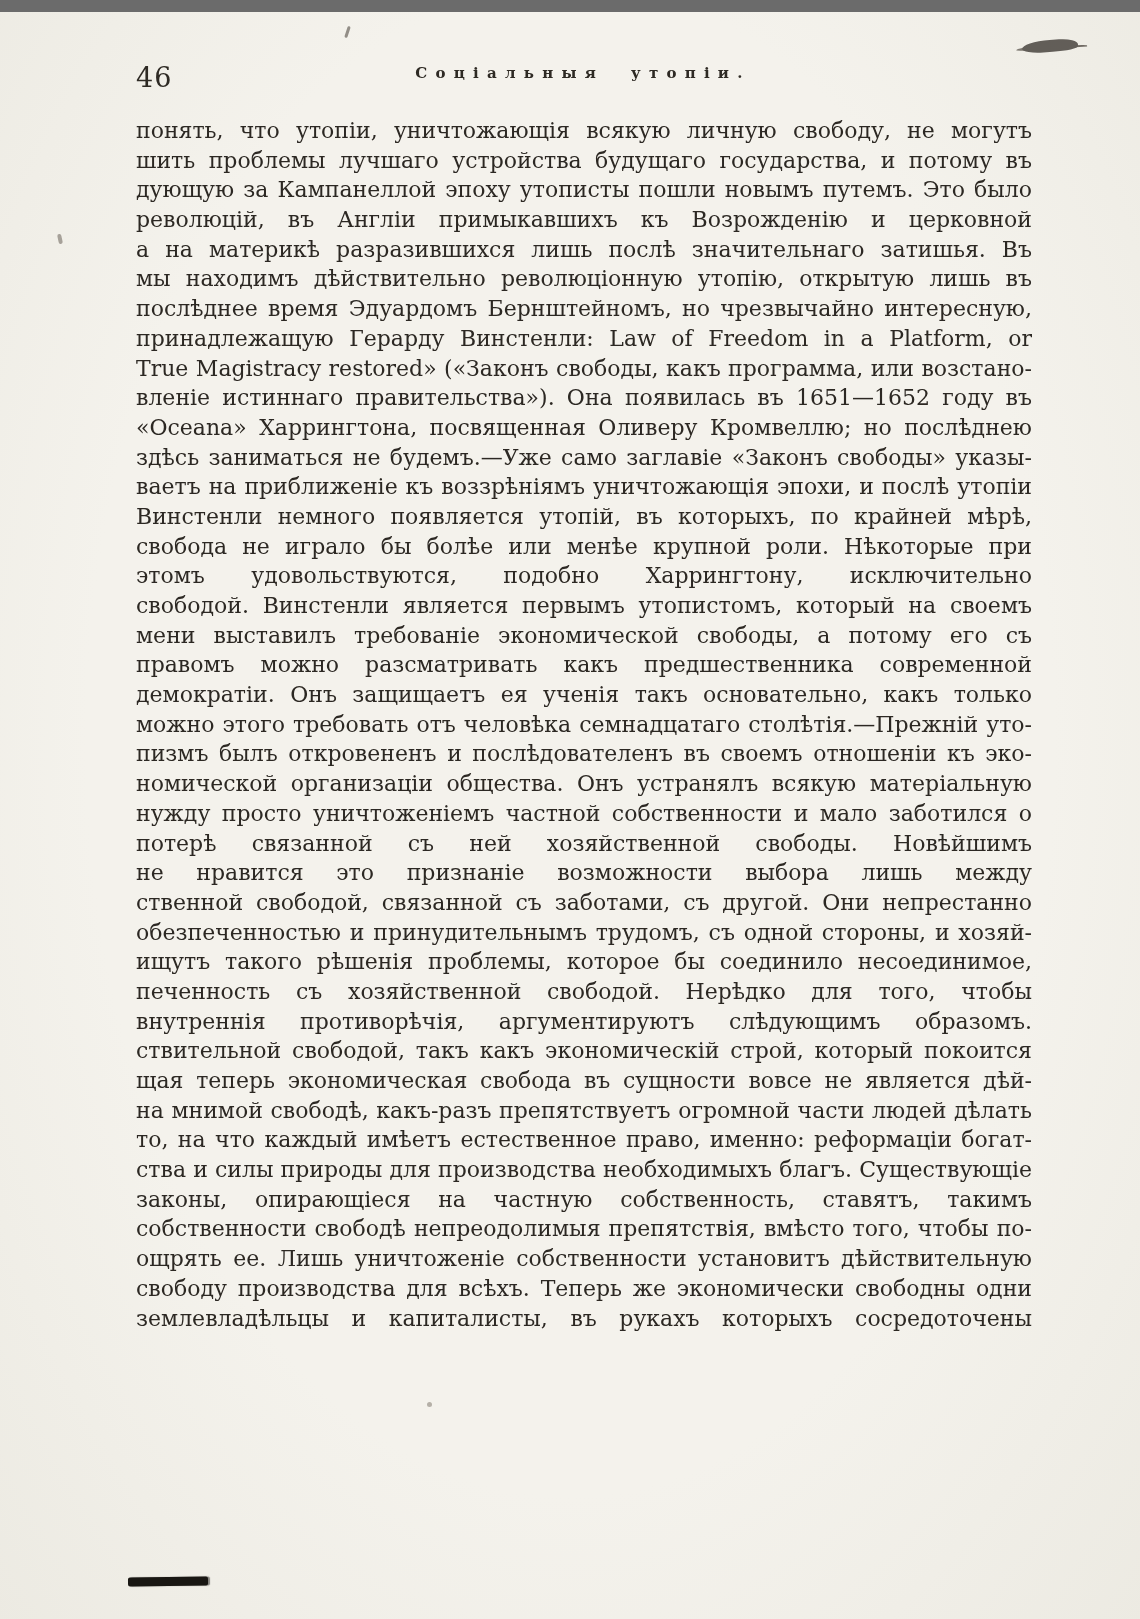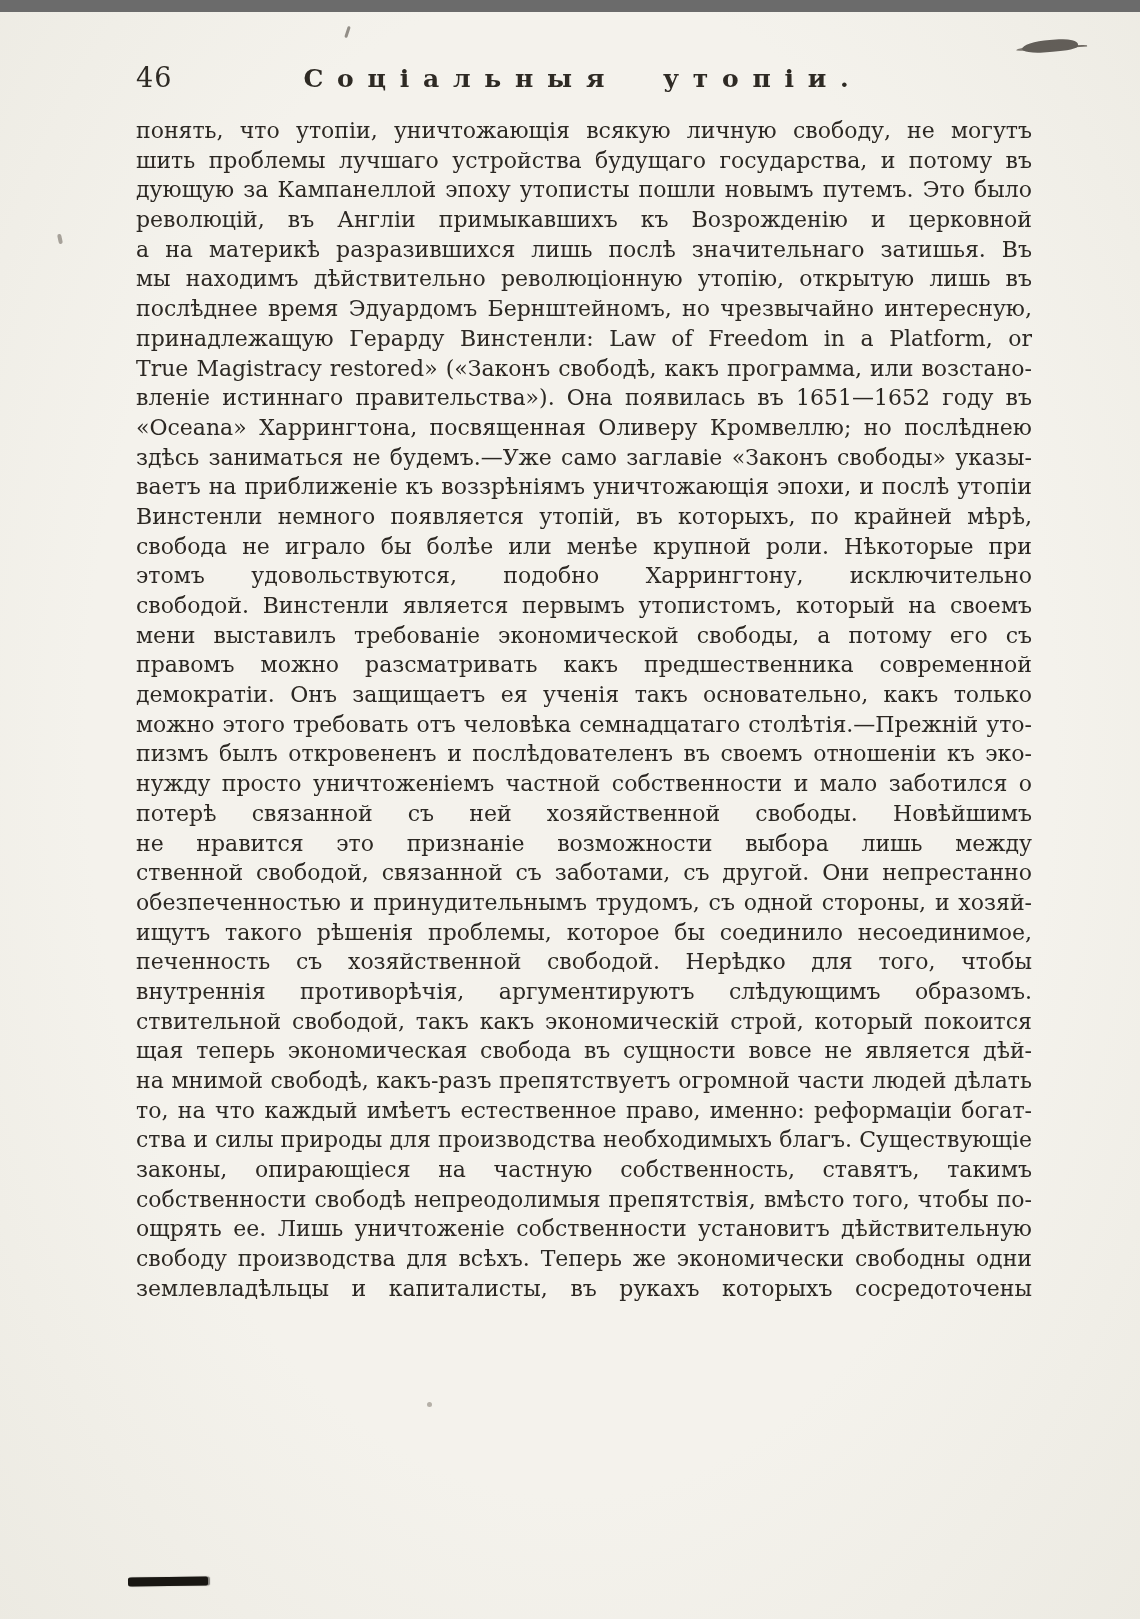--- a/index.html
+++ b/index.html
@@ -32,21 +32,21 @@
     font-size: 27px;
     letter-spacing: 1px;
     color: #2e2a24;
   }
   .head-title {
     position: absolute;
     left: 0;
     right: 0;
     top: 4px;
     text-align: center;
-    font-size: 25px;
+    font-size: 15px;
     font-weight: bold;
     letter-spacing: 0.55em;
     word-spacing: 0.9em;
     color: #2e2a24;
     white-space: nowrap;
   }
   .body-text {
     position: absolute;
     top: 104px;
     left: 136px;
@@ -132,34 +132,35 @@
 
   <div class="body-text">
       <div class="line">понять, что утопіи, уничтожающія всякую личную свободу, не могутъ разрѣ-</div>
       <div class="line">шить проблемы лучшаго устройства будущаго государства, и потому въ слѣ-</div>
       <div class="line">дующую за Кампанеллой эпоху утописты пошли новымъ путемъ. Это было время</div>
       <div class="line">революцій, въ Англіи примыкавшихъ къ Возрожденію и церковной реформаціи,</div>
       <div class="line">а на материкѣ разразившихся лишь послѣ значительнаго затишья. Въ Англіи</div>
       <div class="line">мы находимъ дѣйствительно революціонную утопію, открытую лишь въ самое</div>
       <div class="line">послѣднее время Эдуардомъ Бернштейномъ, но чрезвычайно интересную,</div>
       <div class="line">принадлежащую Герарду Винстенли: Law of Freedom in a Platform, or</div>
-      <div class="line">True Magistracy restored» («Законъ свободѣ, какъ программа, или возстано-</div>
+      <div class="line">True Magistracy restored» («Законъ свободы, какъ программа, или возстано-</div>
       <div class="line">вленіе истиннаго правительства»). Она появилась въ 1651—1652 году въ Лон-</div>
       <div class="line">«Oceana» Харрингтона, посвященная Оливеру Кромвеллю; но послѣднею мы</div>
       <div class="line">здѣсь заниматься не будемъ.—Уже само заглавіе «Законъ свободы» указы-</div>
       <div class="line">ваетъ на приближеніе къ воззрѣніямъ уничтожающія эпохи, и послѣ утопіи</div>
       <div class="line">Винстенли немного появляется утопій, въ которыхъ, по крайней мѣрѣ, слово</div>
       <div class="line">свобода не играло бы болѣе или менѣе крупной роли. Нѣкоторые при</div>
       <div class="line">этомъ удовольствуются, подобно Харрингтону, исключительно политической</div>
       <div class="line">свободой. Винстенли является первымъ утопистомъ, который на своемъ зна-</div>
       <div class="line">мени выставилъ требованіе экономической свободы, а потому его съ полнымъ</div>
       <div class="line">правомъ можно разсматривать какъ предшественника современной соціалъ-</div>
       <div class="line">демократіи. Онъ защищаетъ ея ученія такъ основательно, какъ только</div>
       <div class="line">можно этого требовать отъ человѣка семнадцатаго столѣтія.—Прежній уто-</div>
       <div class="line">пизмъ былъ откровененъ и послѣдователенъ въ своемъ отношеніи къ эко-</div>
+      <div class="line">номической организаціи общества. Онъ устранялъ всякую матеріальную</div>
       <div class="line">нужду просто уничтоженіемъ частной собственности и мало заботился о</div>
       <div class="line">потерѣ связанной съ ней хозяйственной свободы. Новѣйшимъ реформаторамъ</div>
       <div class="line">не нравится это признаніе возможности выбора лишь между хозяйственной</div>
       <div class="line">ственной свободой, связанной съ заботами, съ другой. Они непрестанно</div>
       <div class="line">обезпеченностью и принудительнымъ трудомъ, съ одной стороны, и хозяй-</div>
       <div class="line">ищутъ такого рѣшенія проблемы, которое бы соединило несоединимое, обез-</div>
       <div class="line">печенность съ хозяйственной свободой. Нерѣдко для того, чтобы затушевать</div>
       <div class="line">внутреннія противорѣчія, аргументируютъ слѣдующимъ образомъ. Существую-</div>
       <div class="line">ствительной свободой, такъ какъ экономическій строй, который покоится</div>
       <div class="line">щая теперь экономическая свобода въ сущности вовсе не является дѣй-</div>

